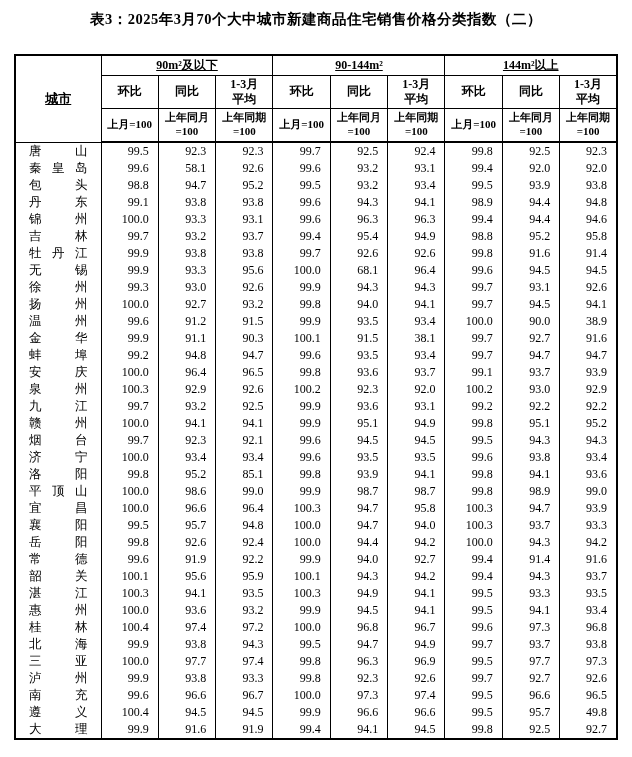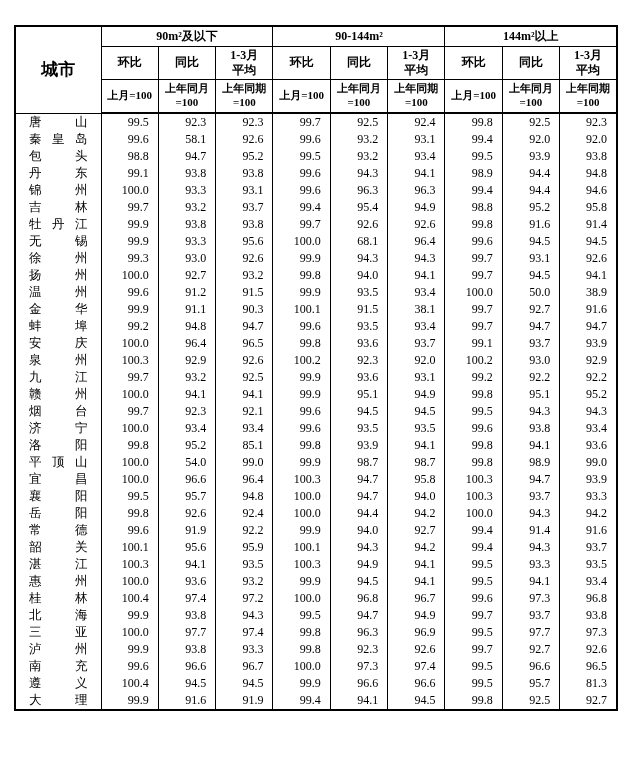--- a/index.html
+++ b/index.html
@@ -18,40 +18,41 @@
     border-collapse:collapse; table-layout:fixed;
     width:604px; margin:25px auto 0 auto;
     border:2px solid #000;
   }
   col.c-city { width:86px; }
   thead th {
     border:1px solid #000;
     font-size:12px; font-weight:bold; text-align:center; vertical-align:middle;
     white-space:pre-line; padding:1px 0; line-height:1.25;
   }
-  thead tr.r-group th { height:20px; }
+  thead tr.r-group th { height:20px;text-decoration:underline; }
   thead tr.r-kind th { height:32px; }
   thead tr.r-base th { height:34px; font-size:11px; }
   thead tr.r-base th { border-bottom:2px solid #000; }
-  th.city-h { font-size:17px; }
+  th.city-h { font-size:13px; }
   tbody td {
     font-size:12px; height:17px; line-height:17px;
     border-left:1px solid #000; border-right:1px solid #000;
   }
   td.num { text-align:right; padding-right:9px; font-family:"Liberation Serif","DejaVu Serif",serif; }
   td.city {
     text-align:justify; text-align-last:justify;
     padding:0 13px; font-size:12.5px;
   }
 </style>
 </head>
 <body>
 
 <div class="page">
 
+  <div class="title">表3：2025年3月70个大中城市新建商品住宅销售价格分类指数（二）</div>
 
   <table class="stats">
     <colgroup>
       <col class="c-city">
       <col>
         <col>
         <col>
         <col>
         <col>
         <col>
@@ -221,21 +222,21 @@
         </tr>
         <tr>
           <td class="city">温州</td>
           <td class="num">99.6</td>
           <td class="num">91.2</td>
           <td class="num">91.5</td>
           <td class="num">99.9</td>
           <td class="num">93.5</td>
           <td class="num">93.4</td>
           <td class="num">100.0</td>
-          <td class="num">50.0</td>
+          <td class="num">90.0</td>
           <td class="num">38.9</td>
         </tr>
         <tr>
           <td class="city">金华</td>
           <td class="num">99.9</td>
           <td class="num">91.1</td>
           <td class="num">90.3</td>
           <td class="num">100.1</td>
           <td class="num">91.5</td>
           <td class="num">38.1</td>
@@ -335,21 +336,21 @@
           <td class="num">99.8</td>
           <td class="num">93.9</td>
           <td class="num">94.1</td>
           <td class="num">99.8</td>
           <td class="num">94.1</td>
           <td class="num">93.6</td>
         </tr>
         <tr>
           <td class="city">平顶山</td>
           <td class="num">100.0</td>
-          <td class="num">54.0</td>
+          <td class="num">98.6</td>
           <td class="num">99.0</td>
           <td class="num">99.9</td>
           <td class="num">98.7</td>
           <td class="num">98.7</td>
           <td class="num">99.8</td>
           <td class="num">98.9</td>
           <td class="num">99.0</td>
         </tr>
         <tr>
           <td class="city">宜昌</td>
@@ -498,21 +499,21 @@
         <tr>
           <td class="city">遵义</td>
           <td class="num">100.4</td>
           <td class="num">94.5</td>
           <td class="num">94.5</td>
           <td class="num">99.9</td>
           <td class="num">96.6</td>
           <td class="num">96.6</td>
           <td class="num">99.5</td>
           <td class="num">95.7</td>
-          <td class="num">81.3</td>
+          <td class="num">49.8</td>
         </tr>
         <tr>
           <td class="city">大理</td>
           <td class="num">99.9</td>
           <td class="num">91.6</td>
           <td class="num">91.9</td>
           <td class="num">99.4</td>
           <td class="num">94.1</td>
           <td class="num">94.5</td>
           <td class="num">99.8</td>

